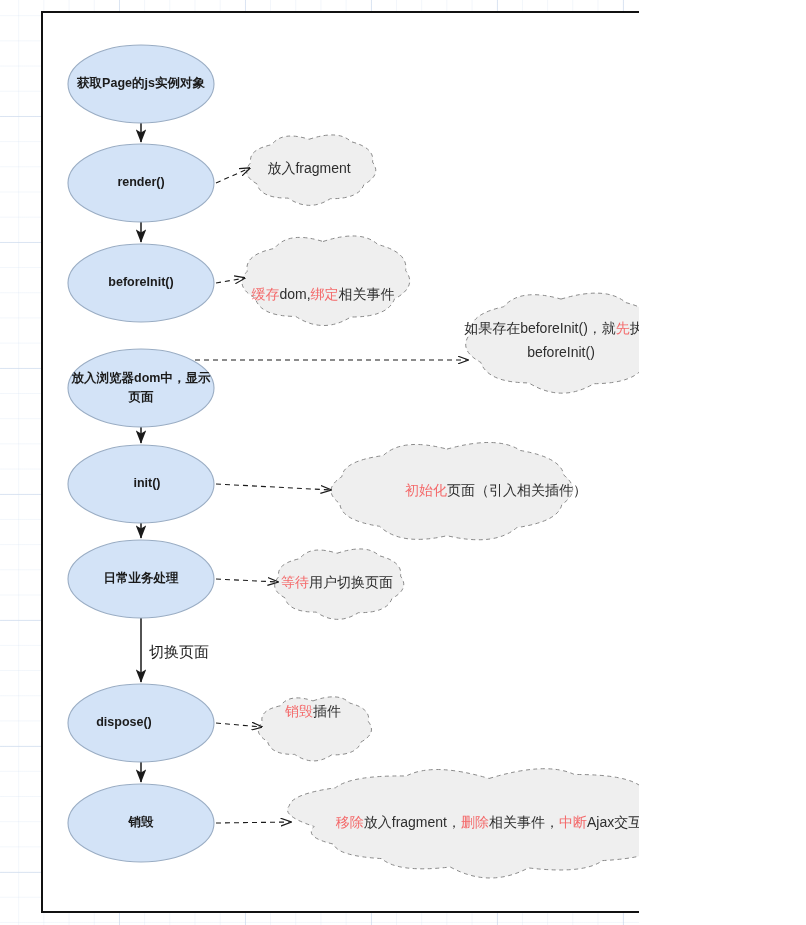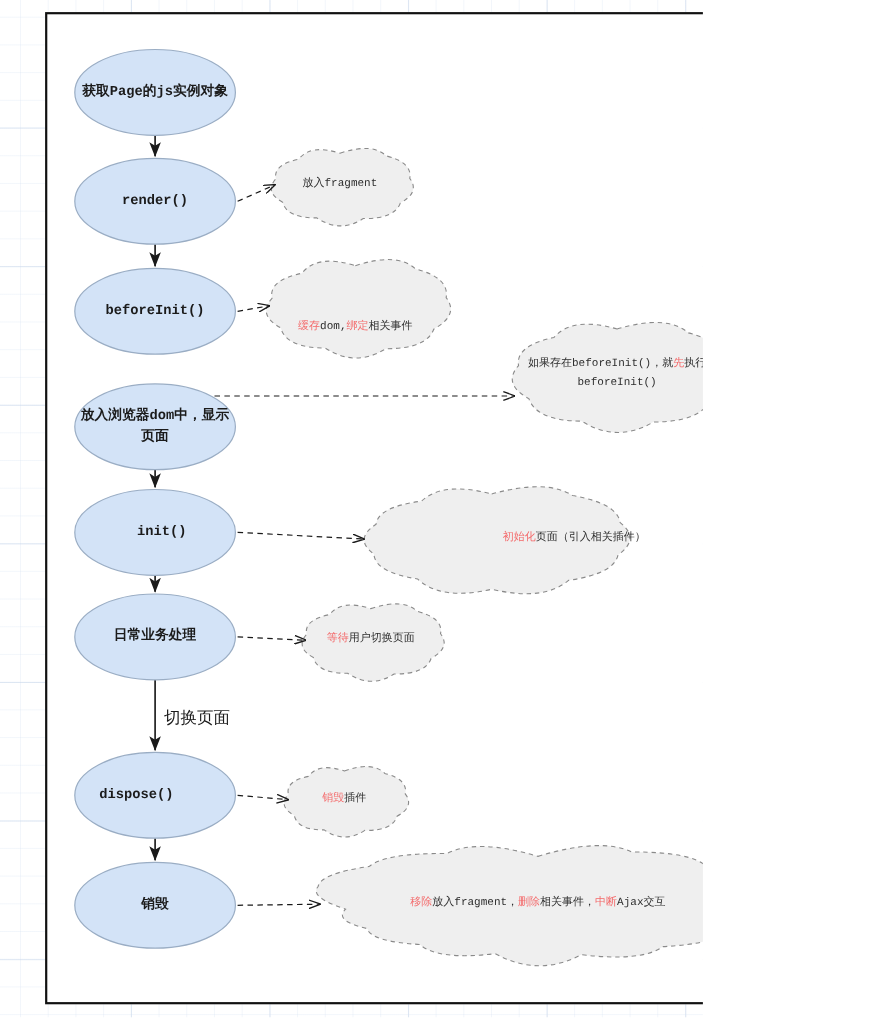--- a/index.html
+++ b/index.html
@@ -17,21 +17,20 @@
     height: 925px;
     overflow: hidden;
     background-color: #ffffff;
     background-image:
       linear-gradient(to right, rgba(200,214,234,0.55) 1px, transparent 1px),
       linear-gradient(to bottom, rgba(200,214,234,0.55) 1px, transparent 1px),
       linear-gradient(to right, rgba(214,226,242,0.30) 1px, transparent 1px),
       linear-gradient(to bottom, rgba(214,226,242,0.30) 1px, transparent 1px);
     background-size: 126px 126px, 126px 126px, 25.2px 25.2px, 25.2px 25.2px;
     background-position: -7px -10px, -7px -10px, -7px -10px, -7px -10px;
-    font-family: Liberation Mono, monospace;
   }
   
   #page-sheet {
     position: absolute;
     left: 41px;
     top: 11px;
     width: 722px;
     height: 902px;
     background: #ffffff;
     border: 2px solid #111111;
@@ -51,21 +50,21 @@
     font-weight: bold;
     font-size: 12.5px;
     color: #1b1b1b;
     line-height: 1.55;
     pointer-events: none;
     white-space: pre-line;
   }
   .cloud-label {
     position: absolute;
     text-align: center;
-    font-size: 10px;
+    font-size: 14px;
     color: #2e2e2e;
     line-height: 1.75;
     pointer-events: none;
     white-space: pre-line;
   }
   .edge-label {
     position: absolute;
     text-align: center;
     font-size: 15px;
     color: #1b1b1b;
@@ -134,18 +133,18 @@
 页面</div>
       <div class="node-label" style="left: 59px; width: 176px; top: 462px; height: 44px; display: flex; align-items: center; justify-content: center;">init()</div>
       <div class="node-label" style="left: 53px; width: 176px; top: 557px; height: 44px; display: flex; align-items: center; justify-content: center;">日常业务处理</div>
       <div class="node-label" style="left: 36px; width: 176px; top: 701px; height: 44px; display: flex; align-items: center; justify-content: center;">dispose()</div>
       <div class="node-label" style="left: 53px; width: 176px; top: 801px; height: 44px; display: flex; align-items: center; justify-content: center;">销毁</div>
       <div class="cloud-label" style="left: 226px; width: 166px; top: 140px; height: 56px; display: flex; flex-direction: column; align-items: center; justify-content: center;"><div><span>放入fragment</span></div></div>
       <div class="cloud-label" style="left: 221px; width: 204px; top: 250px; height: 56px; display: flex; flex-direction: column; align-items: center; justify-content: flex-end;"><div><span class="hl">缓存</span><span>dom,</span><span class="hl">绑定</span><span>相关事件</span></div></div>
       <div class="cloud-label" style="left: 444px; width: 234px; top: 312px; height: 56px; display: flex; flex-direction: column; align-items: center; justify-content: center;"><div><span>如果存在beforeInit()，就</span><span class="hl">先</span><span>执行</span></div><div><span>beforeInit()</span></div></div>
       <div class="cloud-label" style="left: 307px; width: 280px; top: 462px; height: 56px; display: flex; flex-direction: column; align-items: flex-end; justify-content: center;"><div><span class="hl">初始化</span><span>页面（引入相关插件）</span></div></div>
       <div class="cloud-label" style="left: 254px; width: 166px; top: 554px; height: 56px; display: flex; flex-direction: column; align-items: center; justify-content: center;"><div><span class="hl">等待</span><span>用户切换页面</span></div></div>
-      <div class="cloud-label" style="left: 238px; width: 150px; top: 699px; height: 56px; display: flex; flex-direction: column; align-items: center; justify-content: center;"><div><span class="hl">销毁</span><span>插件</span></div></div>
+      <div class="cloud-label" style="left: 238px; width: 150px; top: 699px; height: 56px; display: flex; flex-direction: column; align-items: center; "><div><span class="hl">销毁</span><span>插件</span></div></div>
       <div class="cloud-label" style="left: 267px; width: 444px; top: 794px; height: 56px; display: flex; flex-direction: column; align-items: center; justify-content: center;"><div><span class="hl">移除</span><span>放入fragment，</span><span class="hl">删除</span><span>相关事件，</span><span class="hl">中断</span><span>Ajax交互</span></div></div>
       <div class="edge-label" style="left: 149px; width: 110px; text-align: left; top: 643px;">切换页面</div>
     </div>
 
 </div>
 
 </body></html>

